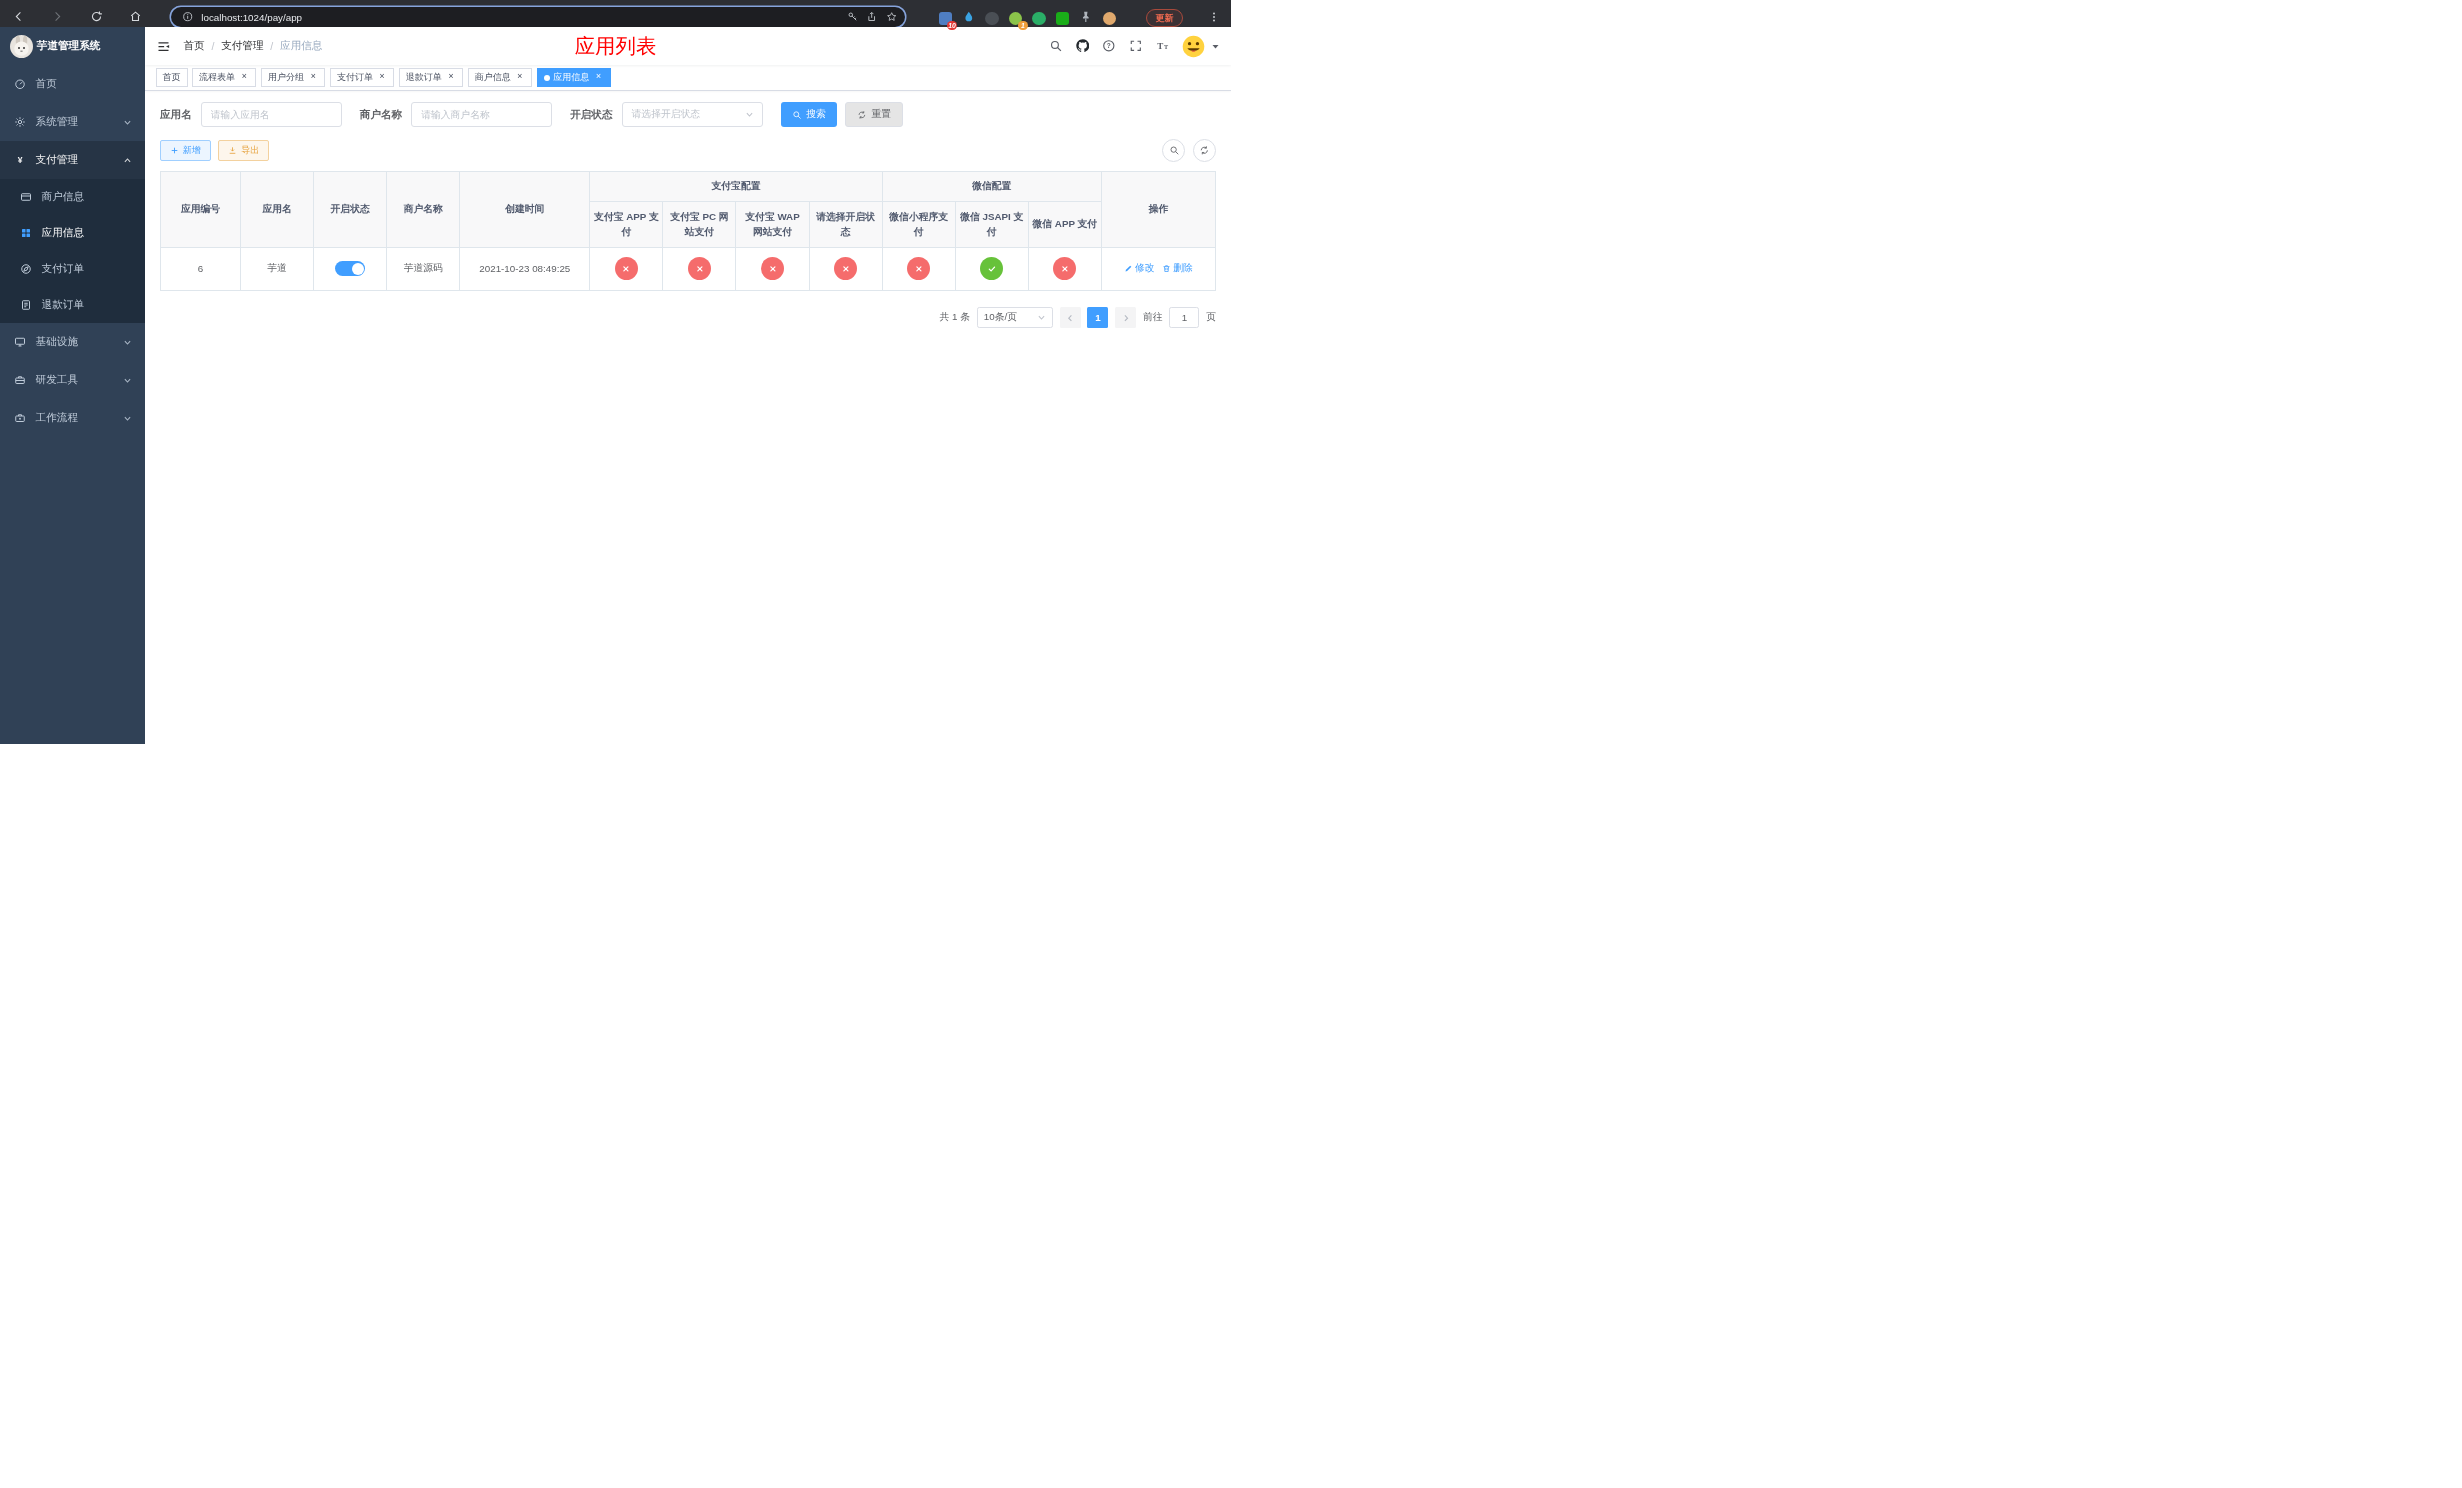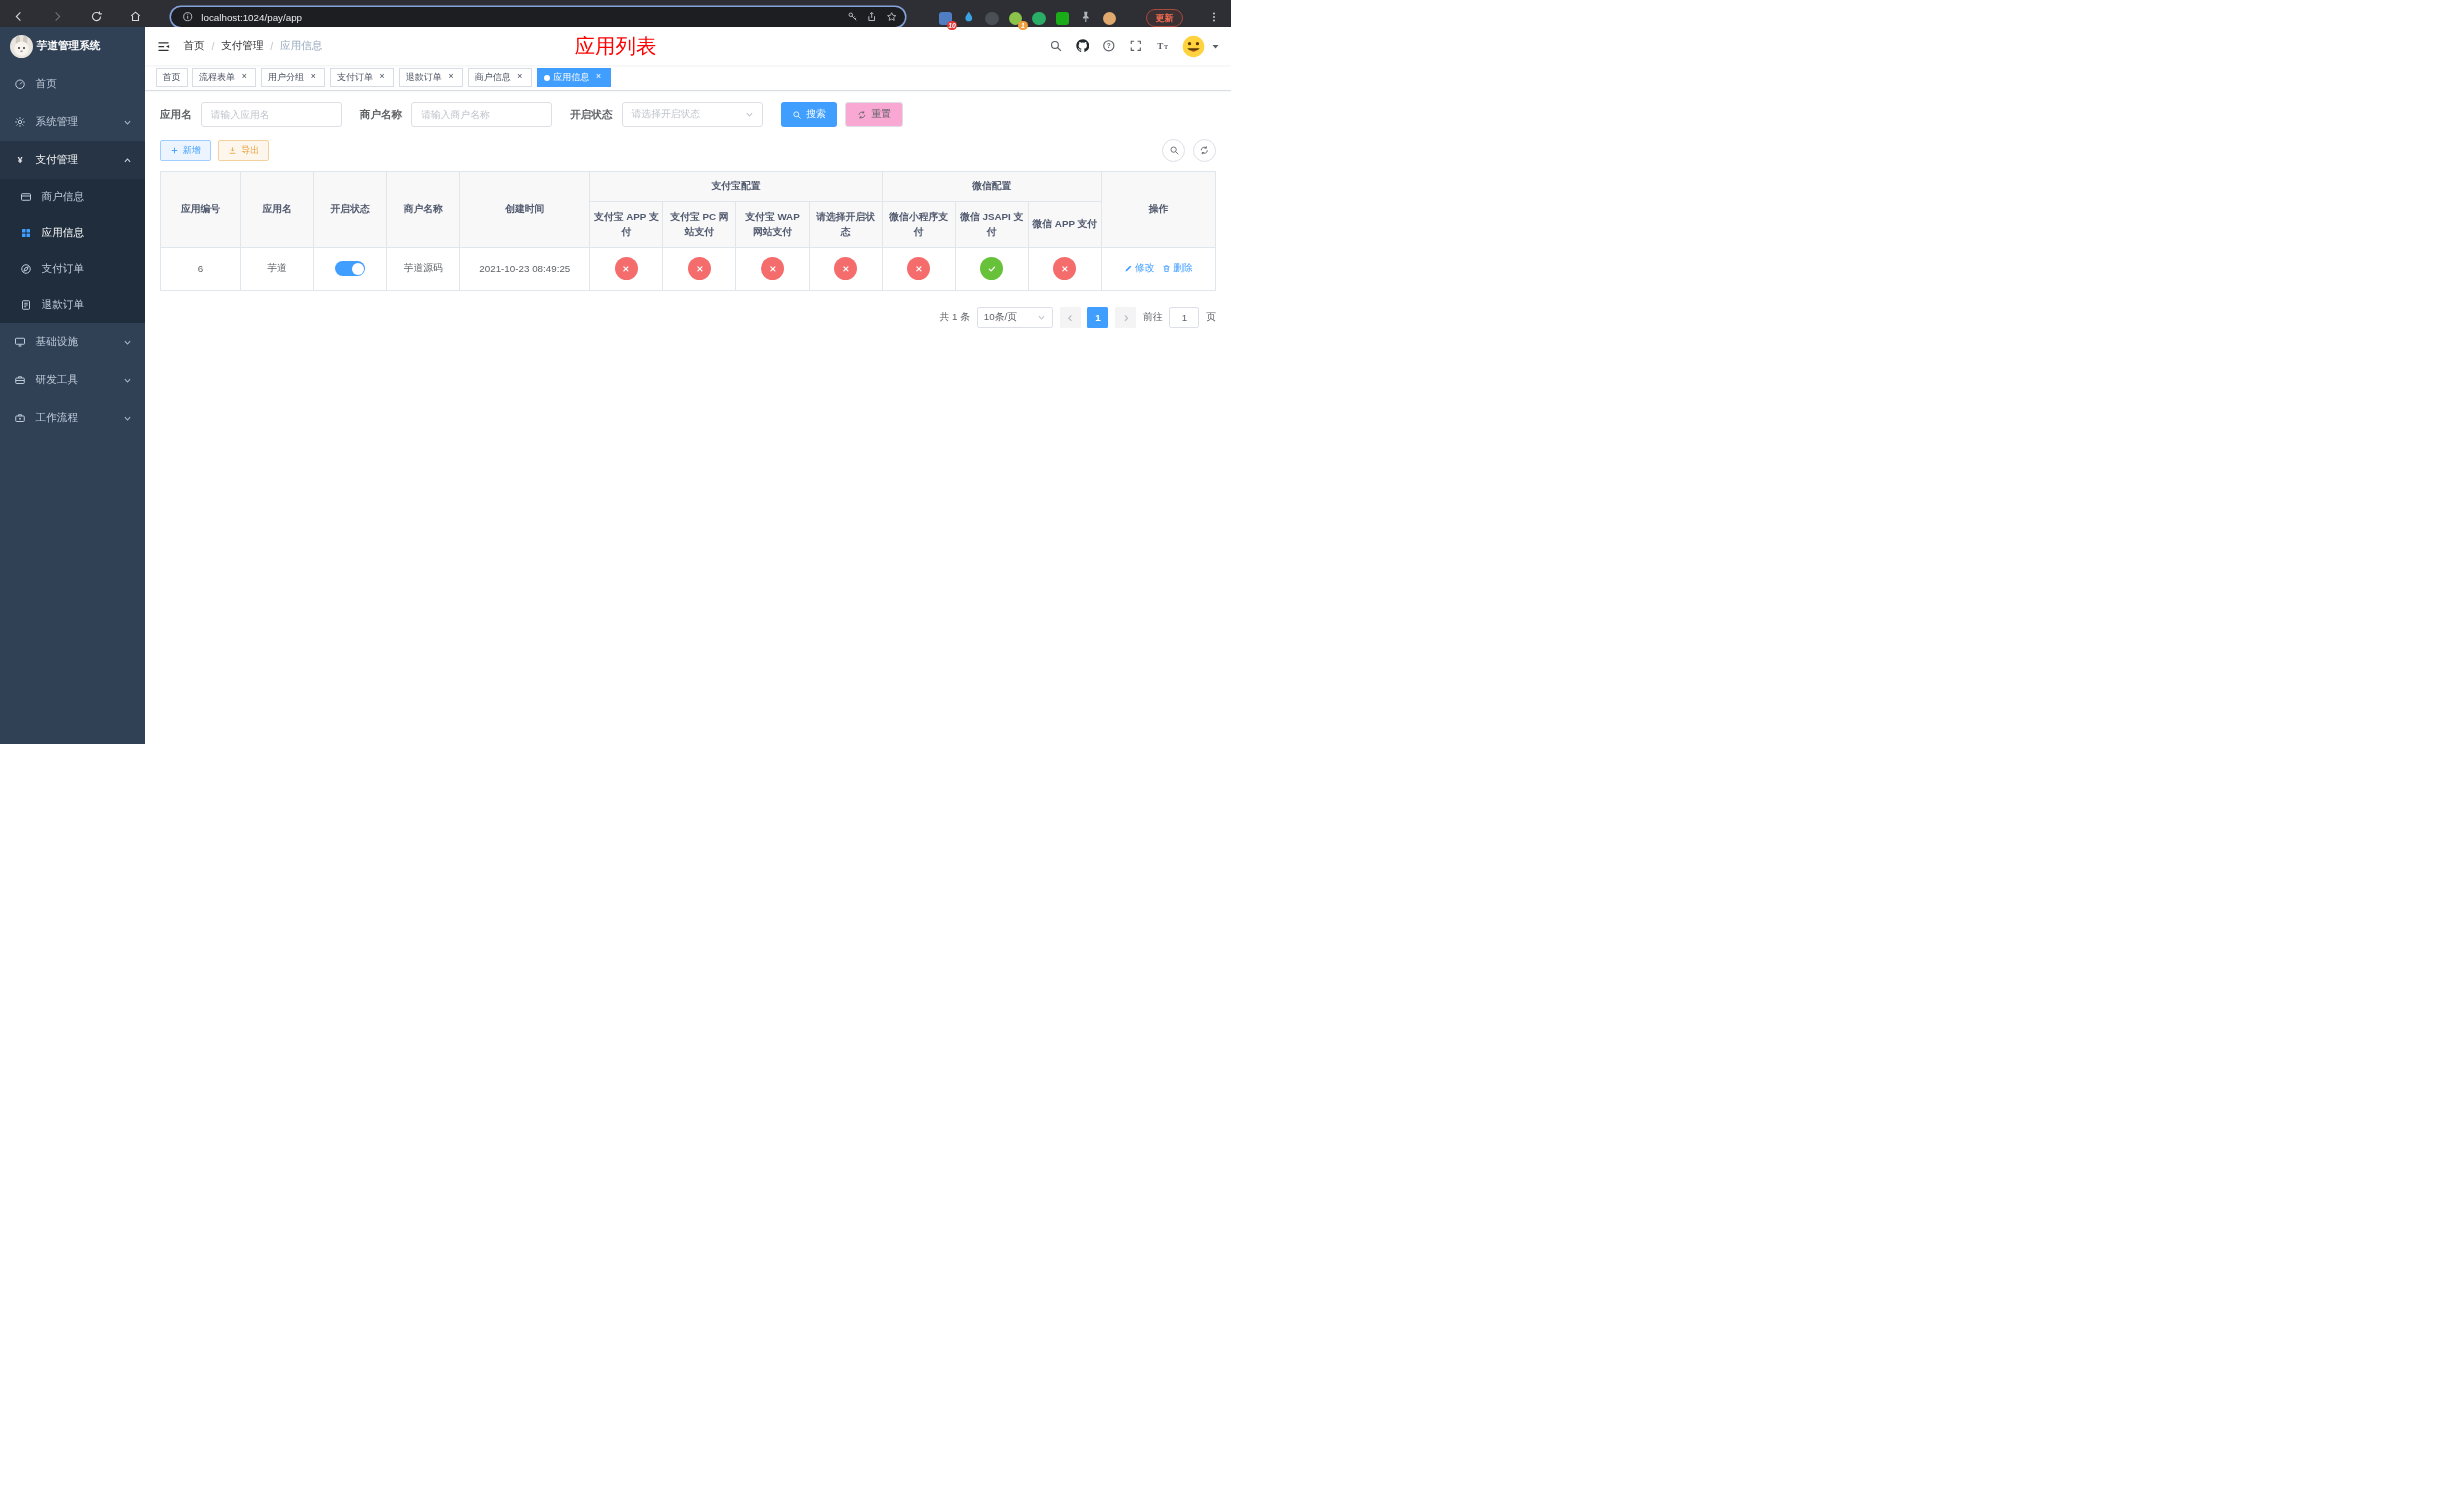--- a/index.html
+++ b/index.html
@@ -80,21 +80,21 @@
   .f-input { width:141px; height:25px; border:0.8px solid #dcdfe6; border-radius:3px; padding:0 9px; font-size:9.8px; color:#606266; outline:none; margin-right:18px; background:#fff; font-family:inherit; }
   .f-input::placeholder { color:#bfc4cc; }
   .f-select { width:141px; height:25px; border:0.8px solid #dcdfe6; border-radius:3px; padding:0 7.6px 0 9px; display:flex; align-items:center; justify-content:space-between; margin-right:18px; background:#fff; cursor:pointer; }
   .f-select .placeholder { font-size:9.8px; color:#bfc4cc; }
   .sel-chev { width:9px; height:9px; color:#c0c4cc; display:flex; }
   .sel-chev svg { width:9px; height:9px; }
   .btn { height:25px; padding:0 11.4px; border-radius:3px; font-size:9.8px; display:inline-flex; align-items:center; gap:4.5px; border:none; cursor:pointer; font-family:inherit; }
   .btn .bicon { width:9.8px; height:9.8px; display:flex; }
   .btn .bicon svg { width:9.8px; height:9.8px; }
   .btn-primary { background:#409EFF; color:#fff; margin-right:7.6px; }
-  .btn-plain { background:#f9a8d4; color:#606266; border:0.8px solid #dcdfe6; }
+  .btn-plain { background:#e5e5e5; color:#606266; border:0.8px solid #dcdfe6; }
 
   .toolbar { display:flex; align-items:center; margin-bottom:9px; }
   .mini-btn { height:21px; padding:0 9px; border-radius:2px; font-size:9px; display:inline-flex; align-items:center; gap:3.8px; cursor:pointer; margin-right:7.6px; font-family:Liberation Serif, serif; }
   .mini-btn .bicon { width:9px; height:9px; display:flex; }
   .mini-btn .bicon svg { width:9px; height:9px; }
   .mini-btn.add { background:#ecf5ff; border:0.8px solid #a0cfff; color:#409EFF; }
   .mini-btn.export { background:#fdf6ec; border:0.8px solid #f3d19e; color:#e6a23c; }
   .toolbar-right { margin-left:auto; display:flex; gap:7.6px; }
   .circle-btn { width:23px; height:23px; border-radius:50%; background:#fff; border:0.8px solid #dcdfe6; color:#606266; display:flex; align-items:center; justify-content:center; cursor:pointer; }
   .circle-btn .bicon { width:10.6px; height:10.6px; display:flex; }

